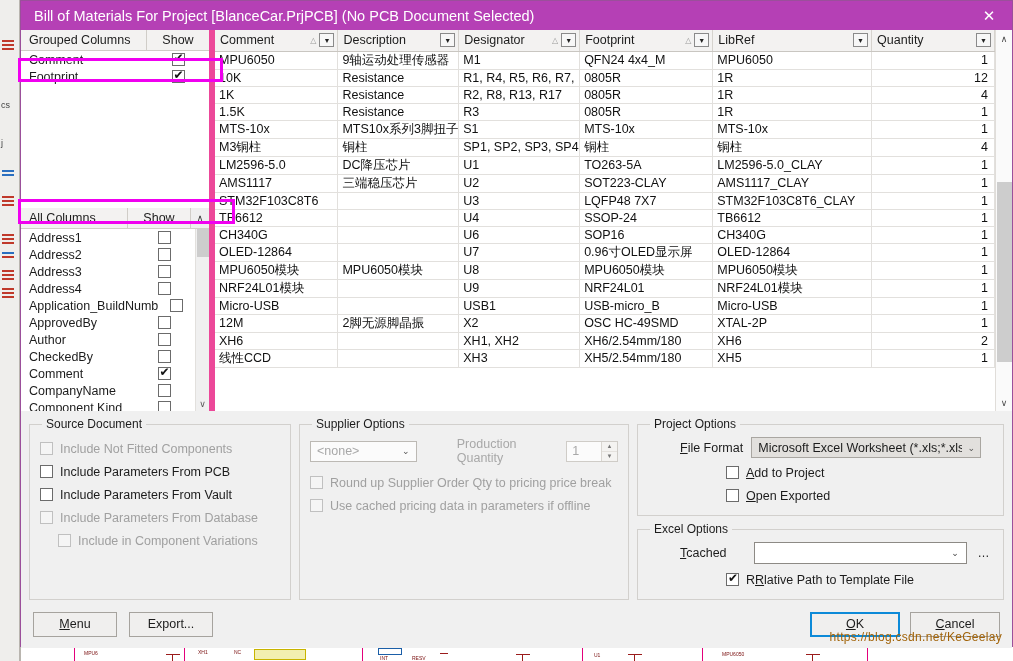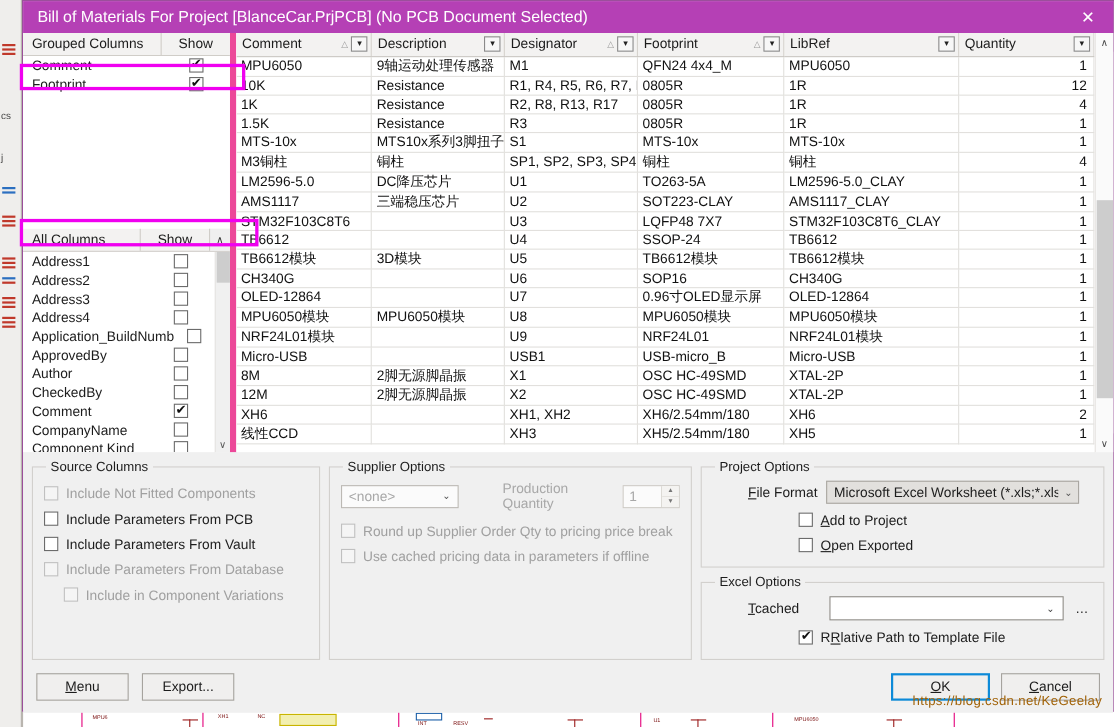--- a/index.html
+++ b/index.html
@@ -596,28 +596,20 @@
                   </tr>
                   <tr>
                     <td>TB6612</td>
                     <td></td>
                     <td>U4</td>
                     <td>SSOP-24</td>
                     <td>TB6612</td>
                     <td class="num">1</td>
                   </tr>
                   <tr>
-                    <td>TB6612模块</td>
-                    <td>3D模块</td>
-                    <td>U5</td>
-                    <td>TB6612模块</td>
-                    <td>TB6612模块</td>
-                    <td class="num">1</td>
-                  </tr>
-                  <tr>
                     <td>CH340G</td>
                     <td></td>
                     <td>U6</td>
                     <td>SOP16</td>
                     <td>CH340G</td>
                     <td class="num">1</td>
                   </tr>
                   <tr>
                     <td>OLED-12864</td>
                     <td></td>
@@ -641,28 +633,20 @@
                     <td>NRF24L01</td>
                     <td>NRF24L01模块</td>
                     <td class="num">1</td>
                   </tr>
                   <tr>
                     <td>Micro-USB</td>
                     <td></td>
                     <td>USB1</td>
                     <td>USB-micro_B</td>
                     <td>Micro-USB</td>
-                    <td class="num">1</td>
-                  </tr>
-                  <tr>
-                    <td>8M</td>
-                    <td>2脚无源脚晶振</td>
-                    <td>X1</td>
-                    <td>OSC HC-49SMD</td>
-                    <td>XTAL-2P</td>
                     <td class="num">1</td>
                   </tr>
                   <tr>
                     <td>12M</td>
                     <td>2脚无源脚晶振</td>
                     <td>X2</td>
                     <td>OSC HC-49SMD</td>
                     <td>XTAL-2P</td>
                     <td class="num">1</td>
                   </tr>
@@ -695,21 +679,21 @@
         </div>
 
         <div class="ann" style="left:-3px;top:28px;width:205px;height:24px"></div>
         <div class="ann" style="left:-3px;top:169px;width:217px;height:25px"></div>
       </div>
 
       <div class="lower">
 
         <div class="col-source">
           <fieldset class="grp">
-            <legend>Source Columns</legend>
+            <legend>Source Document</legend>
             <div id="source-list">
                 <div class="chkline disabled">
                   <span class="cbox"></span>
                   <span>Include Not Fitted Components</span>
                 </div>
                 <div class="chkline">
                   <span class="cbox"></span>
                   <span>Include Parameters From PCB</span>
                 </div>
                 <div class="chkline">

